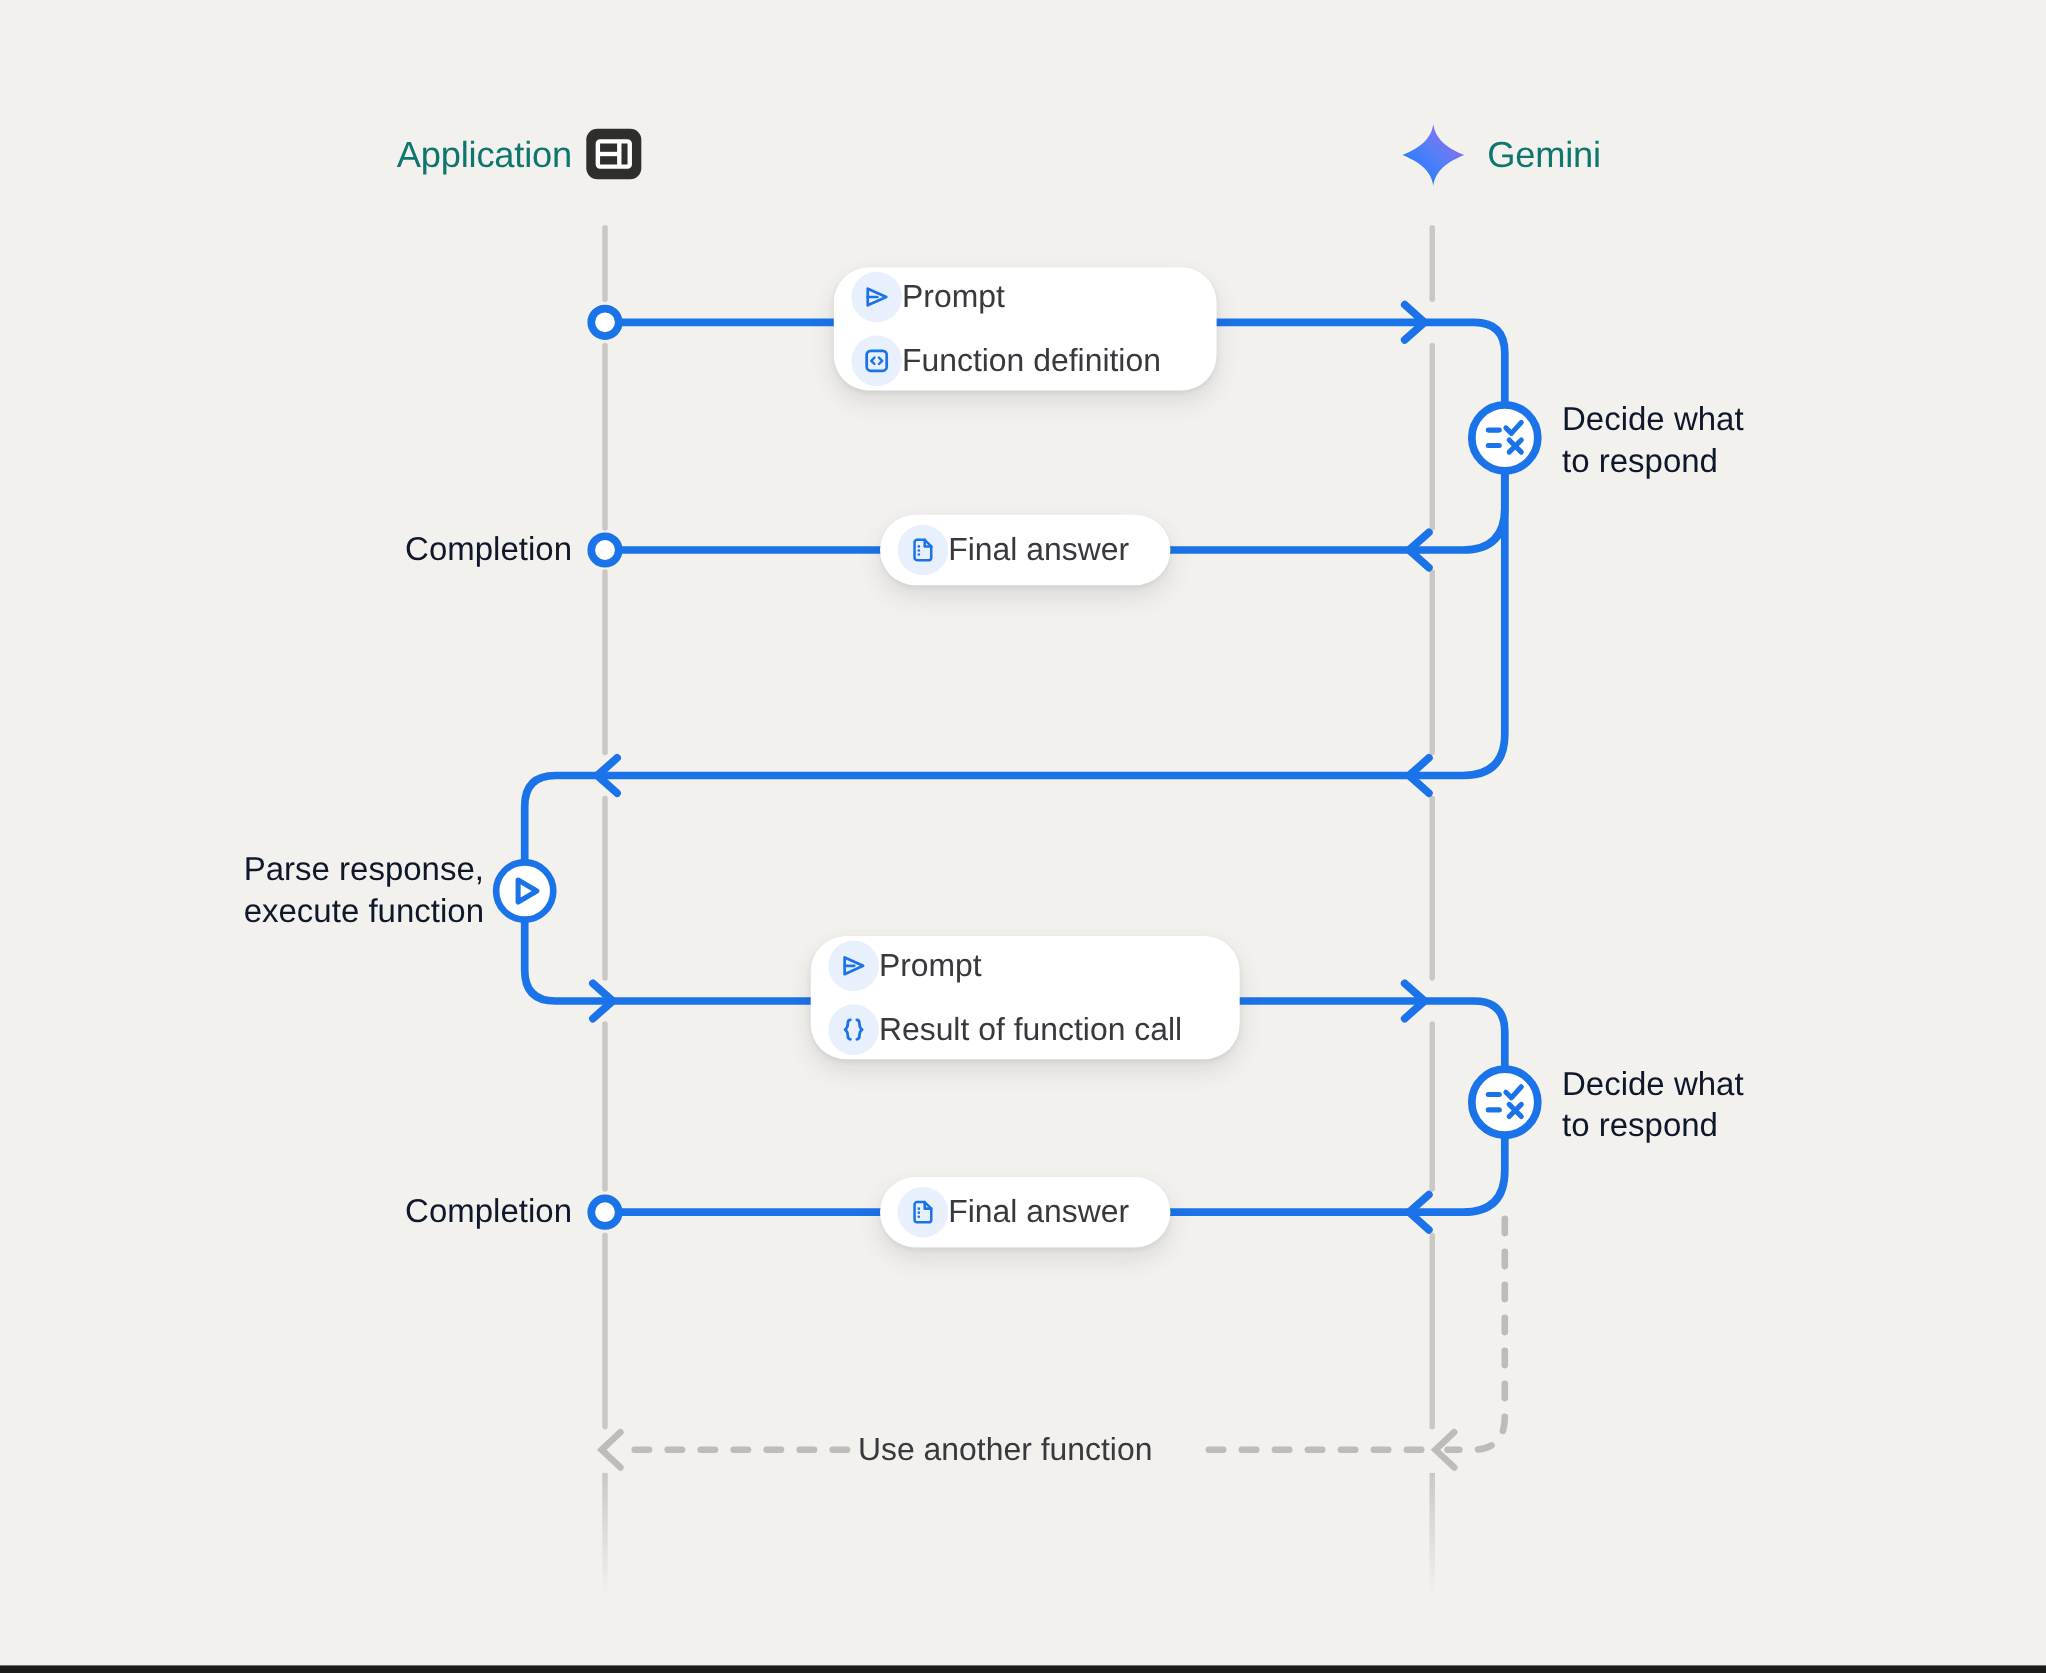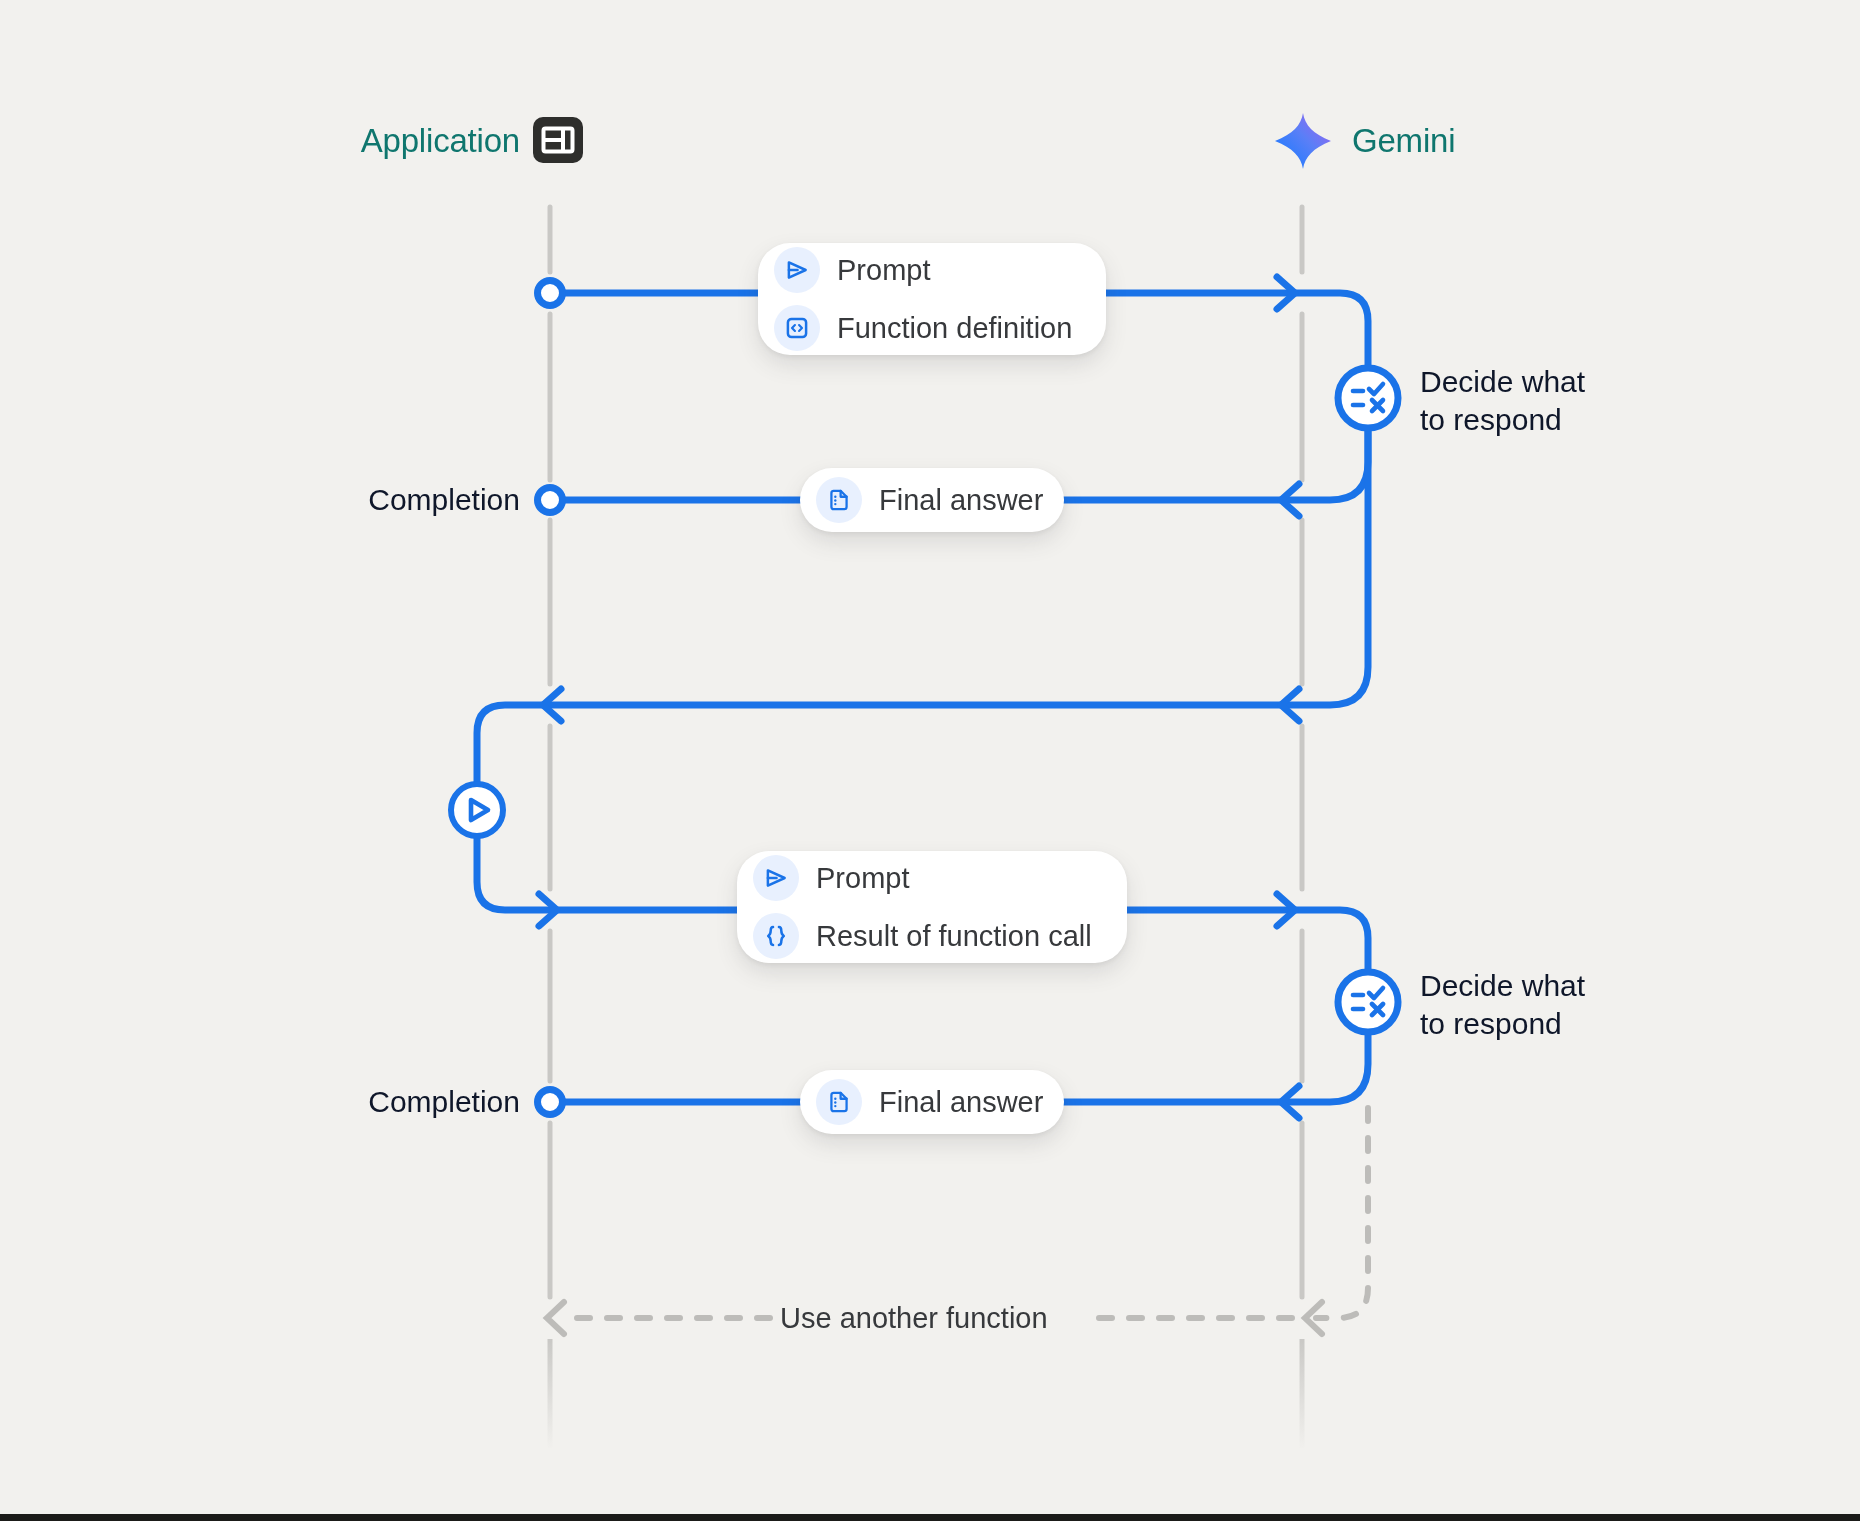--- a/index.html
+++ b/index.html
@@ -15,21 +15,21 @@
     font-size:30px;line-height:38px;font-weight:500;color:#0f172a;
   }
   .right-align{text-align:right;}
   
   .msg-box{
     position:absolute;background:#ffffff;border-radius:32px;
     box-shadow:0 10px 22px rgba(60,64,67,.13),0 2px 5px rgba(60,64,67,.08);
     display:flex;flex-direction:column;justify-content:center;
     gap:12px;z-index:3;box-sizing:border-box;padding:0 26px 0 16px;
   }
-  .msg-row{display:flex;align-items:center;gap:17px;}
+  .msg-row{display:flex;align-items:center;}
   .icon-chip{
     width:46px;height:46px;border-radius:50%;background:#e8f0fe;
     display:flex;align-items:center;justify-content:center;flex:none;
   }
   .icon-chip svg{display:block;}
   .msg-label{font-size:29px;color:#37393c;white-space:pre;}
   .dark-label{font-size:29px;font-weight:500;color:#37393c;}
   
   svg.flow{position:absolute;left:0;top:0;z-index:1;}
   .bottom-bar{position:absolute;left:0;bottom:0;width:100%;height:7px;background:#1b1b19;}
@@ -221,17 +221,18 @@
       <span class="msg-label">Final answer</span>
     </div>
   </div>
 
   <div class="abs blue-label right-align" style="left:330px;top:481px;width:190px;">Completion</div>
   <div class="abs blue-label right-align" style="left:330px;top:1083px;width:190px;">Completion</div>
 
   <div class="abs blue-label" style="left:1420px;top:363px;width:190px;">Decide what to respond</div>
   <div class="abs blue-label" style="left:1420px;top:967px;width:190px;">Decide what to respond</div>
 
+  <div class="abs blue-label right-align" style="left:188px;top:772px;width:252px;">Parse response, execute function</div>
 
   <div class="abs dark-label" style="left:780px;top:1302px;width:304px;text-align:left;">Use another function</div>
 
   <div class="bottom-bar"></div>
 </div>
 
 </body></html>

